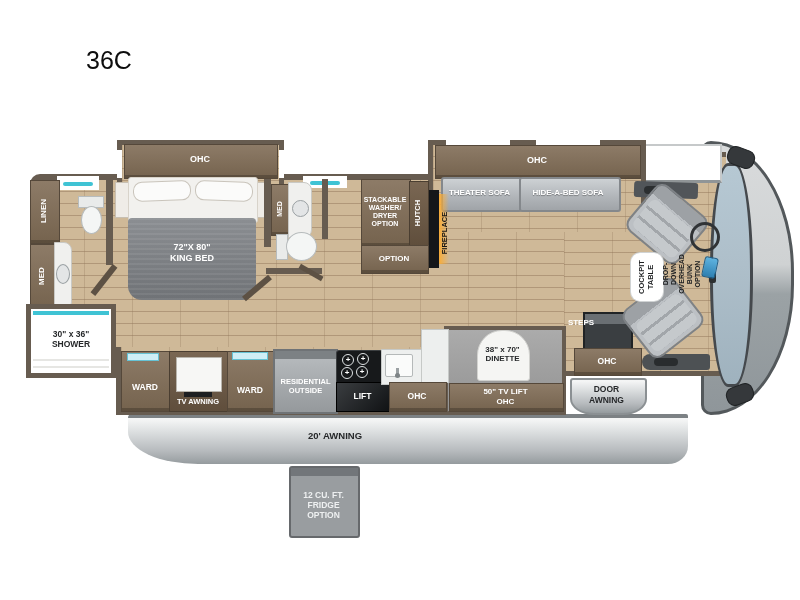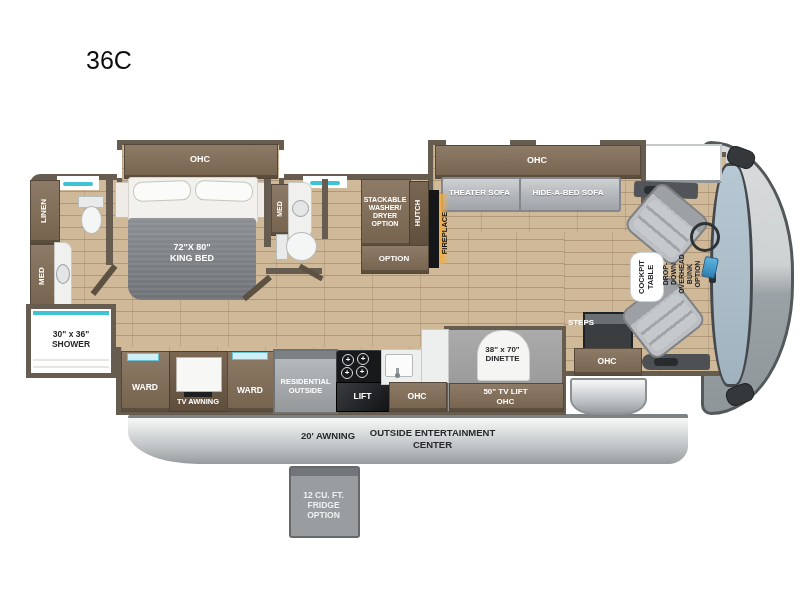--- a/index.html
+++ b/index.html
@@ -35,26 +35,26 @@
 </style>
 </head>
 <body>
 
 <div class="stage">
 
   <div class="abs" style="left:86px;top:46px;width:90px;height:30px;font-size:25px;color:#0d0d0d;">36C</div>
 
   <div class="abs awn" style="left:128px;top:414px;width:560px;height:46px;border-top:4px solid #7c8184;
               border-radius:4px 2px 20px 70px / 4px 2px 18px 32px;"></div>
-  <div class="lbl dark" style="left:268px;top:429px;width:120px;height:14px;font-size:9.5px;">20' AWNING</div>
-  <div class="lbl dark" style="left:350px;top:425px;width:165px;height:27px;font-size:9.5px;">OUTSIDE ENTERTAINMENT
-CENTER</div>
+  <div class="lbl dark" style="left:275px;top:429px;width:120px;height:14px;font-size:9.5px;">20' AWNING</div>
 
   <div class="abs awn" style="left:570px;top:378px;width:73px;height:33px;border:2px solid #8b9093;
               border-radius:3px 3px 24px 24px / 3px 3px 16px 16px;"></div>
+  <div class="lbl dark" style="left:570px;top:381px;width:73px;height:27px;font-size:8.5px;">DOOR
+AWNING</div>
 
   <div class="abs" style="left:289px;top:466px;width:67px;height:68px;background:#999da0;border:2px solid #66696c;border-radius:3px;"></div>
   <div class="abs" style="left:291px;top:468px;width:67px;height:8px;background:#72767a;"></div>
   <div class="lbl" style="left:289px;top:481px;width:69px;height:48px;font-size:8.5px;color:#eef0f1;">12 CU. FT.
 FRIDGE
 OPTION</div>
 
   <div class="abs" style="left:701px;top:141px;width:87px;height:268px;border:3px solid #53585b;
               border-radius:10px 84px 84px 10px / 10px 132px 132px 10px;
               background:linear-gradient(180deg,#d9dbdc 0%,#cfd2d3 45%,#9ba2a5 56%,#8f969a 100%);"></div>

